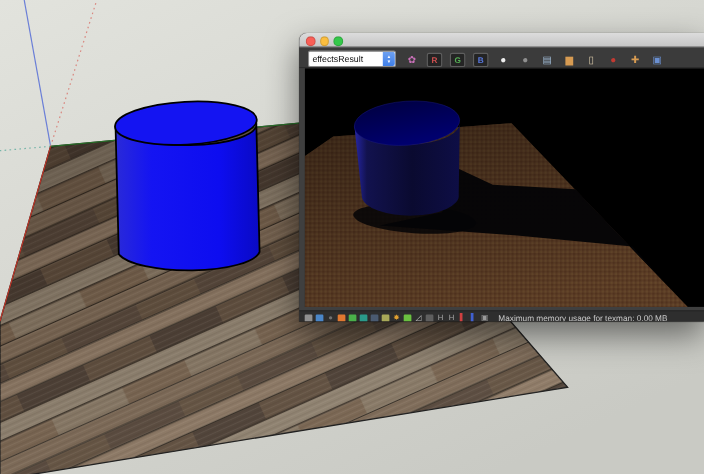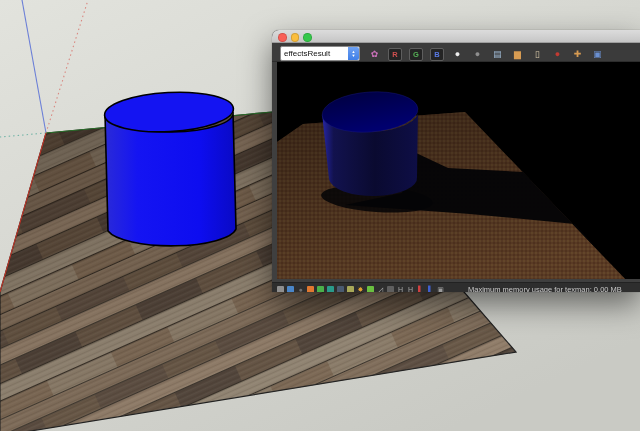--- a/index.html
+++ b/index.html
@@ -26,21 +26,21 @@
   .stepper{width:11px;height:13px;background:linear-gradient(#6ea1f2,#3f7fe8);color:#fff;font-size:4px;line-height:4px;
        display:flex;flex-direction:column;align-items:center;justify-content:center;border-radius:0 2px 2px 0;}
   .tb-icons{display:flex;align-items:center;gap:7px;}
   .tbi{width:13px;height:13px;display:flex;align-items:center;justify-content:center;
        font-size:9px;line-height:13px;}
   .tbi.boxed{background:#242424;border:1px solid #5e5e5e;border-radius:2px;width:12px;height:11px;font-size:7.5px;font-weight:bold;}
 
   .renderarea{position:relative;height:220px;background:#3f3f3f;}
   #render-svg{position:absolute;left:5px;top:0;}
 
-  .statusbar{height:12px;background:#2e2e2e;display:flex;align-items:center;padding-left:5px;gap:18px;border-top:1px solid #222;}
+  .statusbar{height:12px;background:#2e2e2e;display:flex;align-items:center;padding-left:5px;gap:3px;border-top:1px solid #222;}
   .sbi{width:7px;height:7px;display:flex;align-items:center;justify-content:center;font-size:7px;line-height:7px;border-radius:1px;}
   .sb-text{font-size:7.5px;color:#c9c9c9;margin-left:6px;white-space:nowrap;}
 </style>
 </head>
 <body>
 
 <div id="root">
 
   <svg id="viewport-svg" width="640" height="431" viewBox="0 0 640 431">
     <defs>

